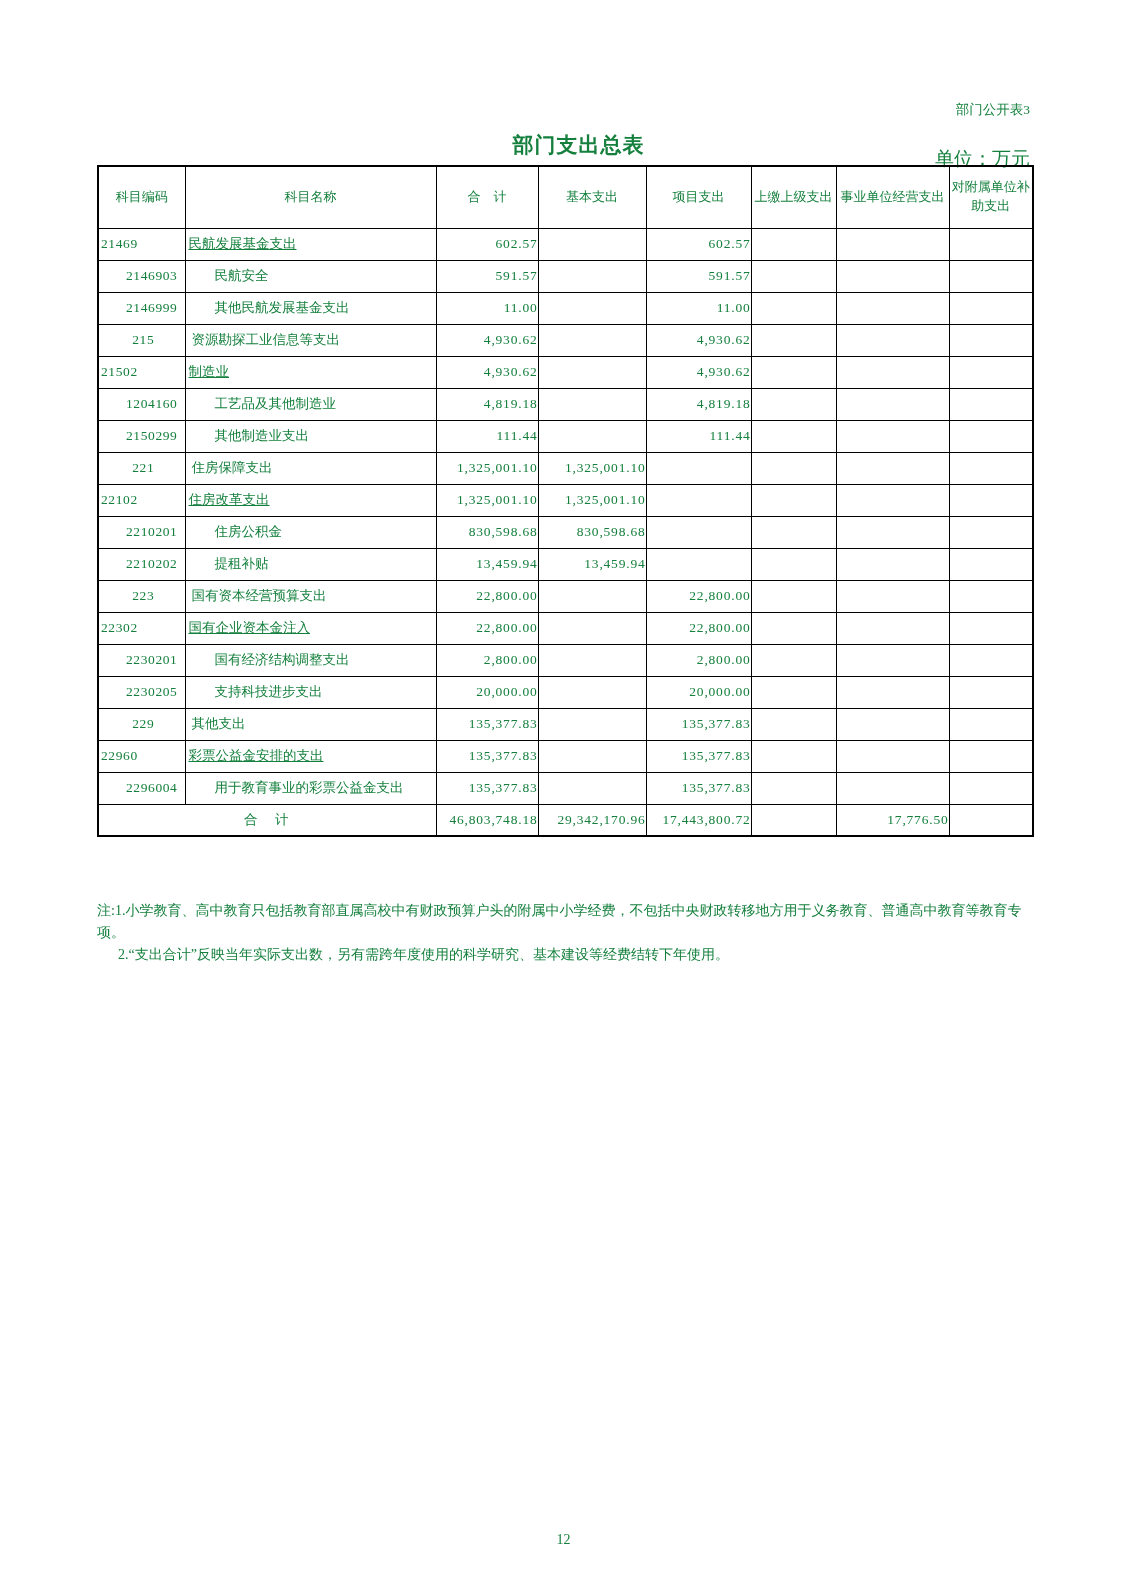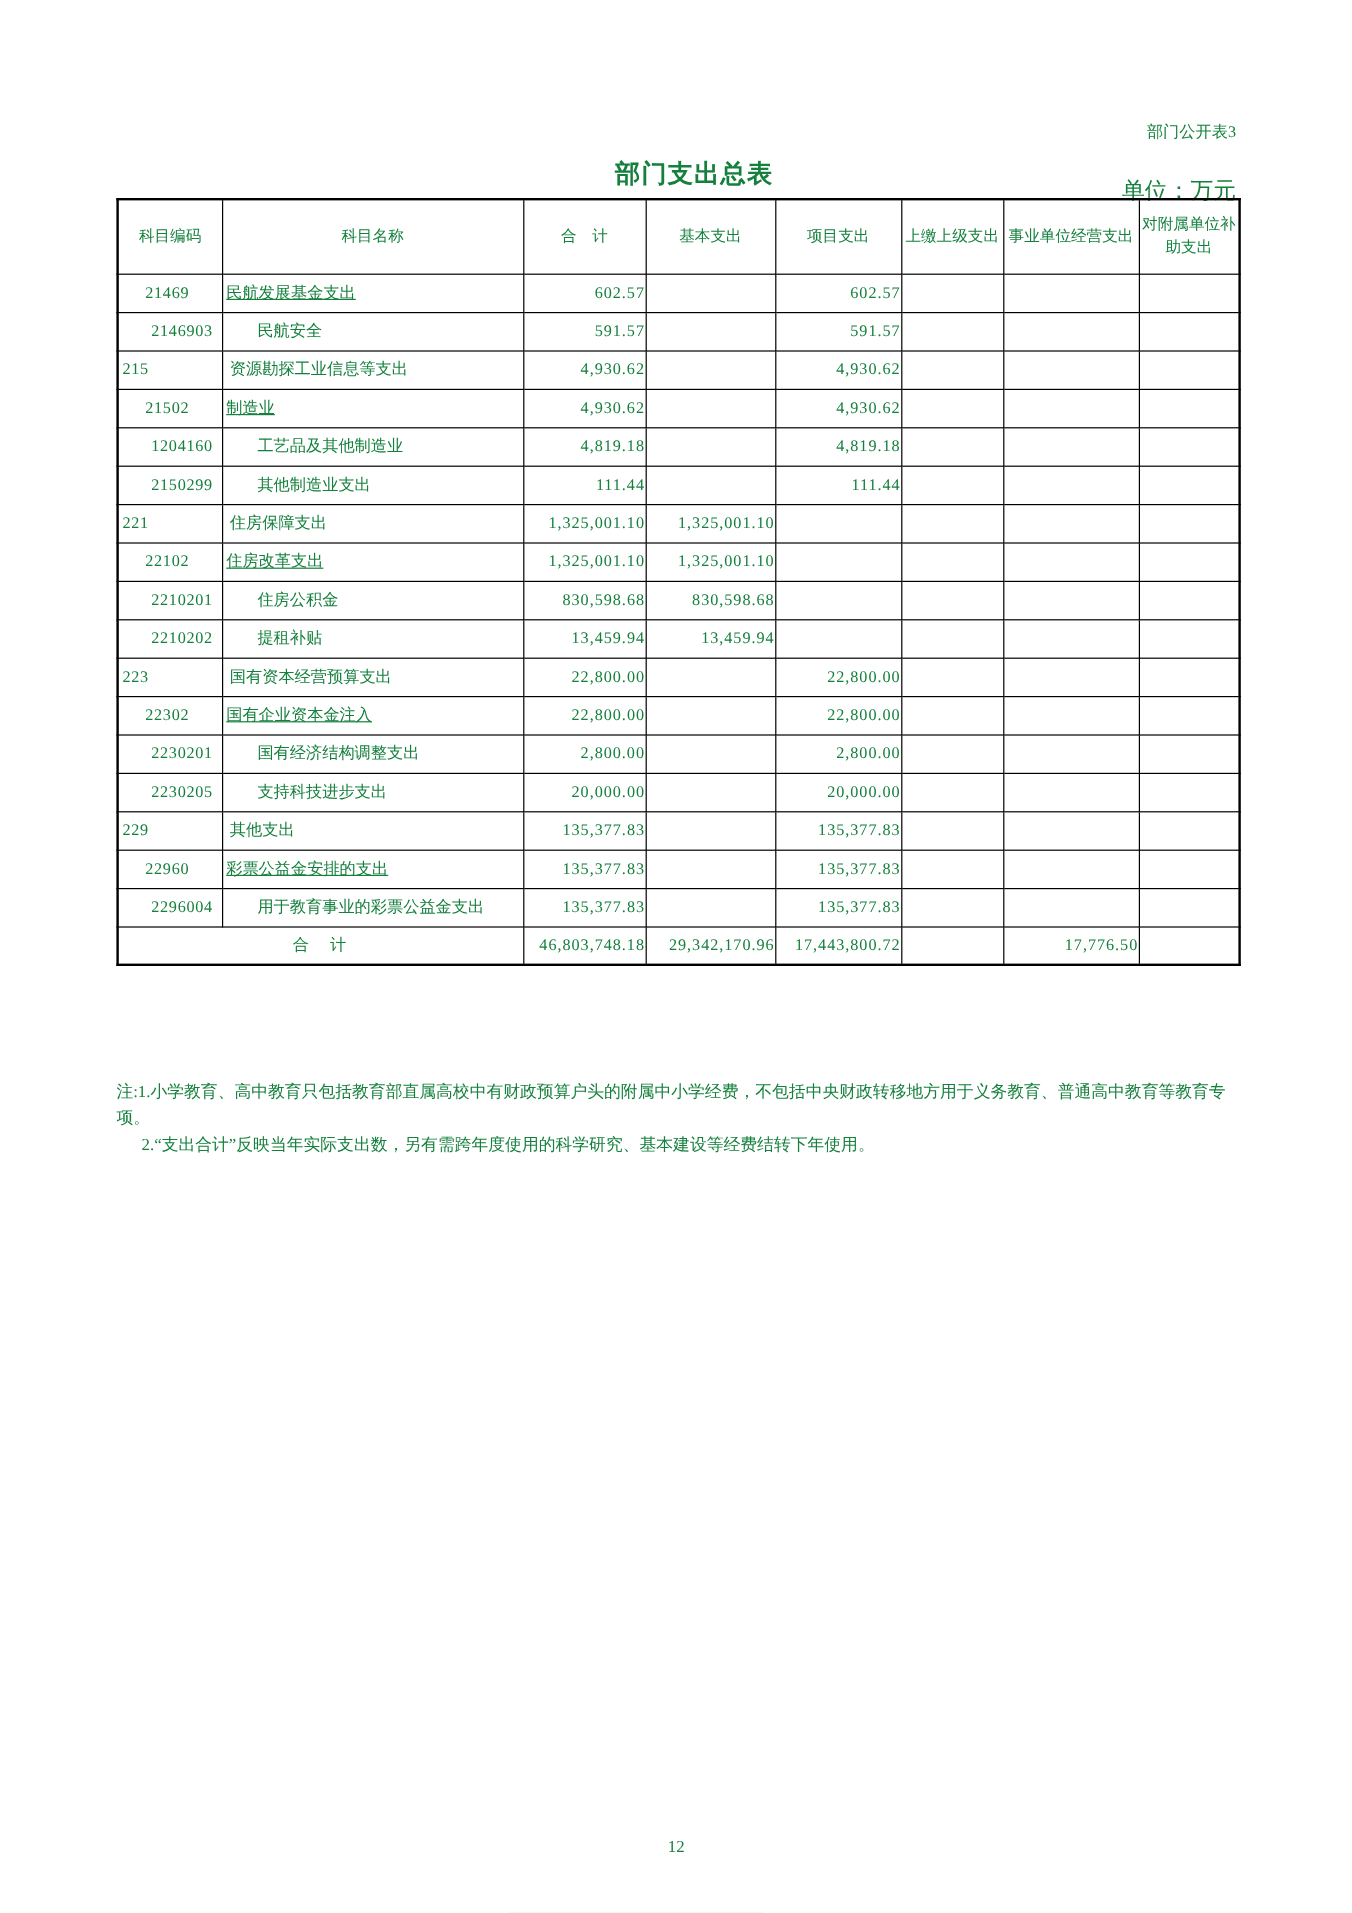--- a/index.html
+++ b/index.html
@@ -61,22 +61,22 @@
     vertical-align: middle;
     line-height: 1.45;
     padding: 0 2px;
   }
   table.main tbody td {
     height: 32px;
     font-size: 13.5px;
     vertical-align: middle;
   }
   td.code { text-align: left; letter-spacing: 0.6px; font-size: 13px; }
-  td.code.lv1 { padding-left: 3px; }
-  td.code.lv2 { padding-left: 22px; }
+  td.code.lv1 { padding-left: 3px; text-align: center; }
+  td.code.lv2 { padding-left: 2px; }
   td.code.lv3 { padding-left: 27px; }
   td.name { text-align: left; }
   td.name.lv1 { padding-left: 6px; }
   td.name.lv2 { padding-left: 3px; text-decoration: underline; }
   td.name.lv3 { padding-left: 29px; }
   td.num {
     text-align: right;
     padding-right: 8px;
     font-size: 13px;
     letter-spacing: 0.8px;
@@ -153,20 +153,30 @@
           <td class="code lv3">2146903</td>
           <td class="name lv3">民航安全</td>
           <td class="num">591.57</td>
           <td class="num"></td>
           <td class="num">591.57</td>
           <td class="num"></td>
           <td class="num"></td>
           <td class="num"></td>
         </tr>
         <tr>
+          <td class="code lv3">2146999</td>
+          <td class="name lv3">其他民航发展基金支出</td>
+          <td class="num">11.00</td>
+          <td class="num"></td>
+          <td class="num">11.00</td>
+          <td class="num"></td>
+          <td class="num"></td>
+          <td class="num"></td>
+        </tr>
+        <tr>
           <td class="code lv1">215</td>
           <td class="name lv1">资源勘探工业信息等支出</td>
           <td class="num">4,930.62</td>
           <td class="num"></td>
           <td class="num">4,930.62</td>
           <td class="num"></td>
           <td class="num"></td>
           <td class="num"></td>
         </tr>
         <tr>

